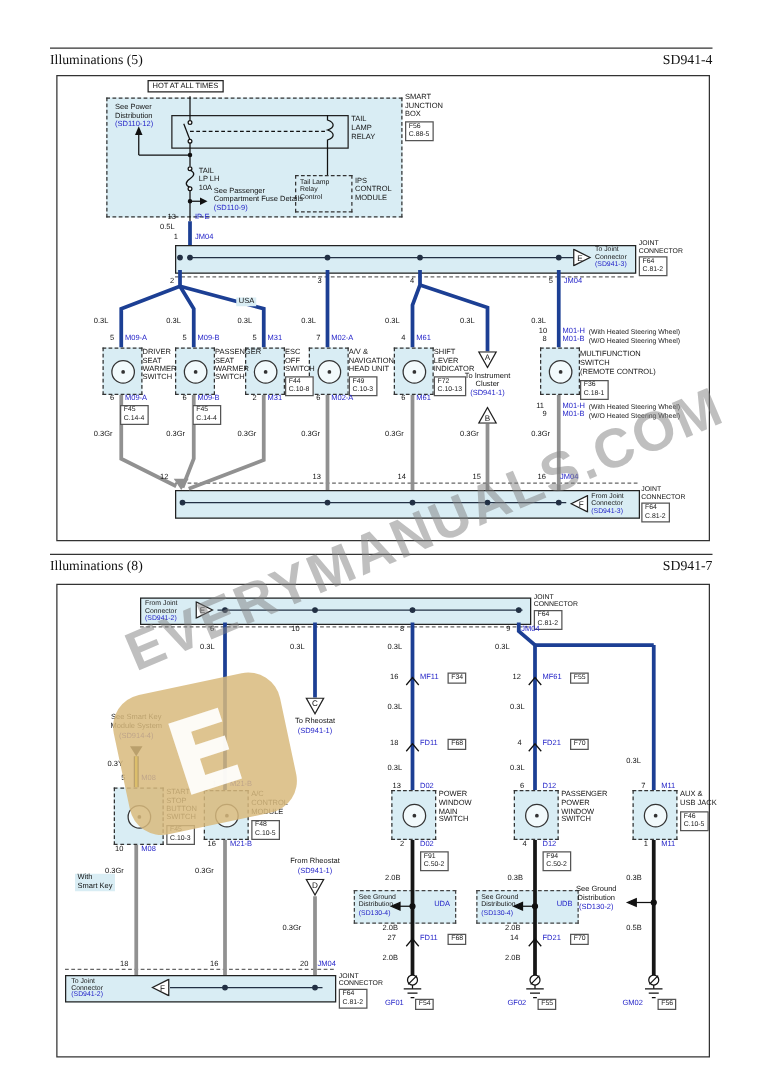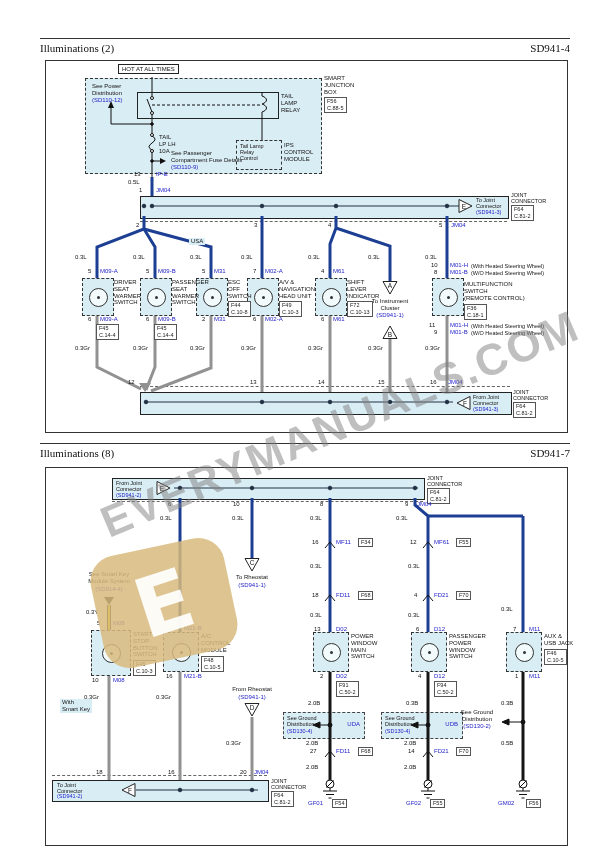--- a/index.html
+++ b/index.html
@@ -30,21 +30,21 @@
   .wm{position:absolute;left:340px;top:424px;transform:translate(-50%,-50%) rotate(-23deg);font-size:44px;font-weight:bold;letter-spacing:2px;color:var(--watermark);white-space:nowrap;pointer-events:none}
   .logo{position:absolute;left:96px;top:546px;width:136px;height:114px;background:var(--logo_tan);border-radius:26px;transform:rotate(-12deg);display:flex;align-items:center;justify-content:center;pointer-events:none}
   .logo span{font-size:82px;font-weight:bold;color:rgba(255,255,255,.92);font-family:"DejaVu Sans",sans-serif;transform:rotate(-6deg)}
 </style>
 </head>
 <body>
 
 <div class="page">
 
   <div class="titlerow" style="top:38px">
-    <span>Illuminations (2)</span>
+    <span>Illuminations (5)</span>
     <span>SD941-4</span>
   </div>
   <div class="titlerow" style="top:443px">
     <span>Illuminations (8)</span>
     <span>SD941-7</span>
   </div>
 
   <div class="panelbox" style="left:45px;top:60px;width:521px;height:371px"></div>
   <div class="panelbox" style="left:45px;top:467px;width:521px;height:377px"></div>
 

